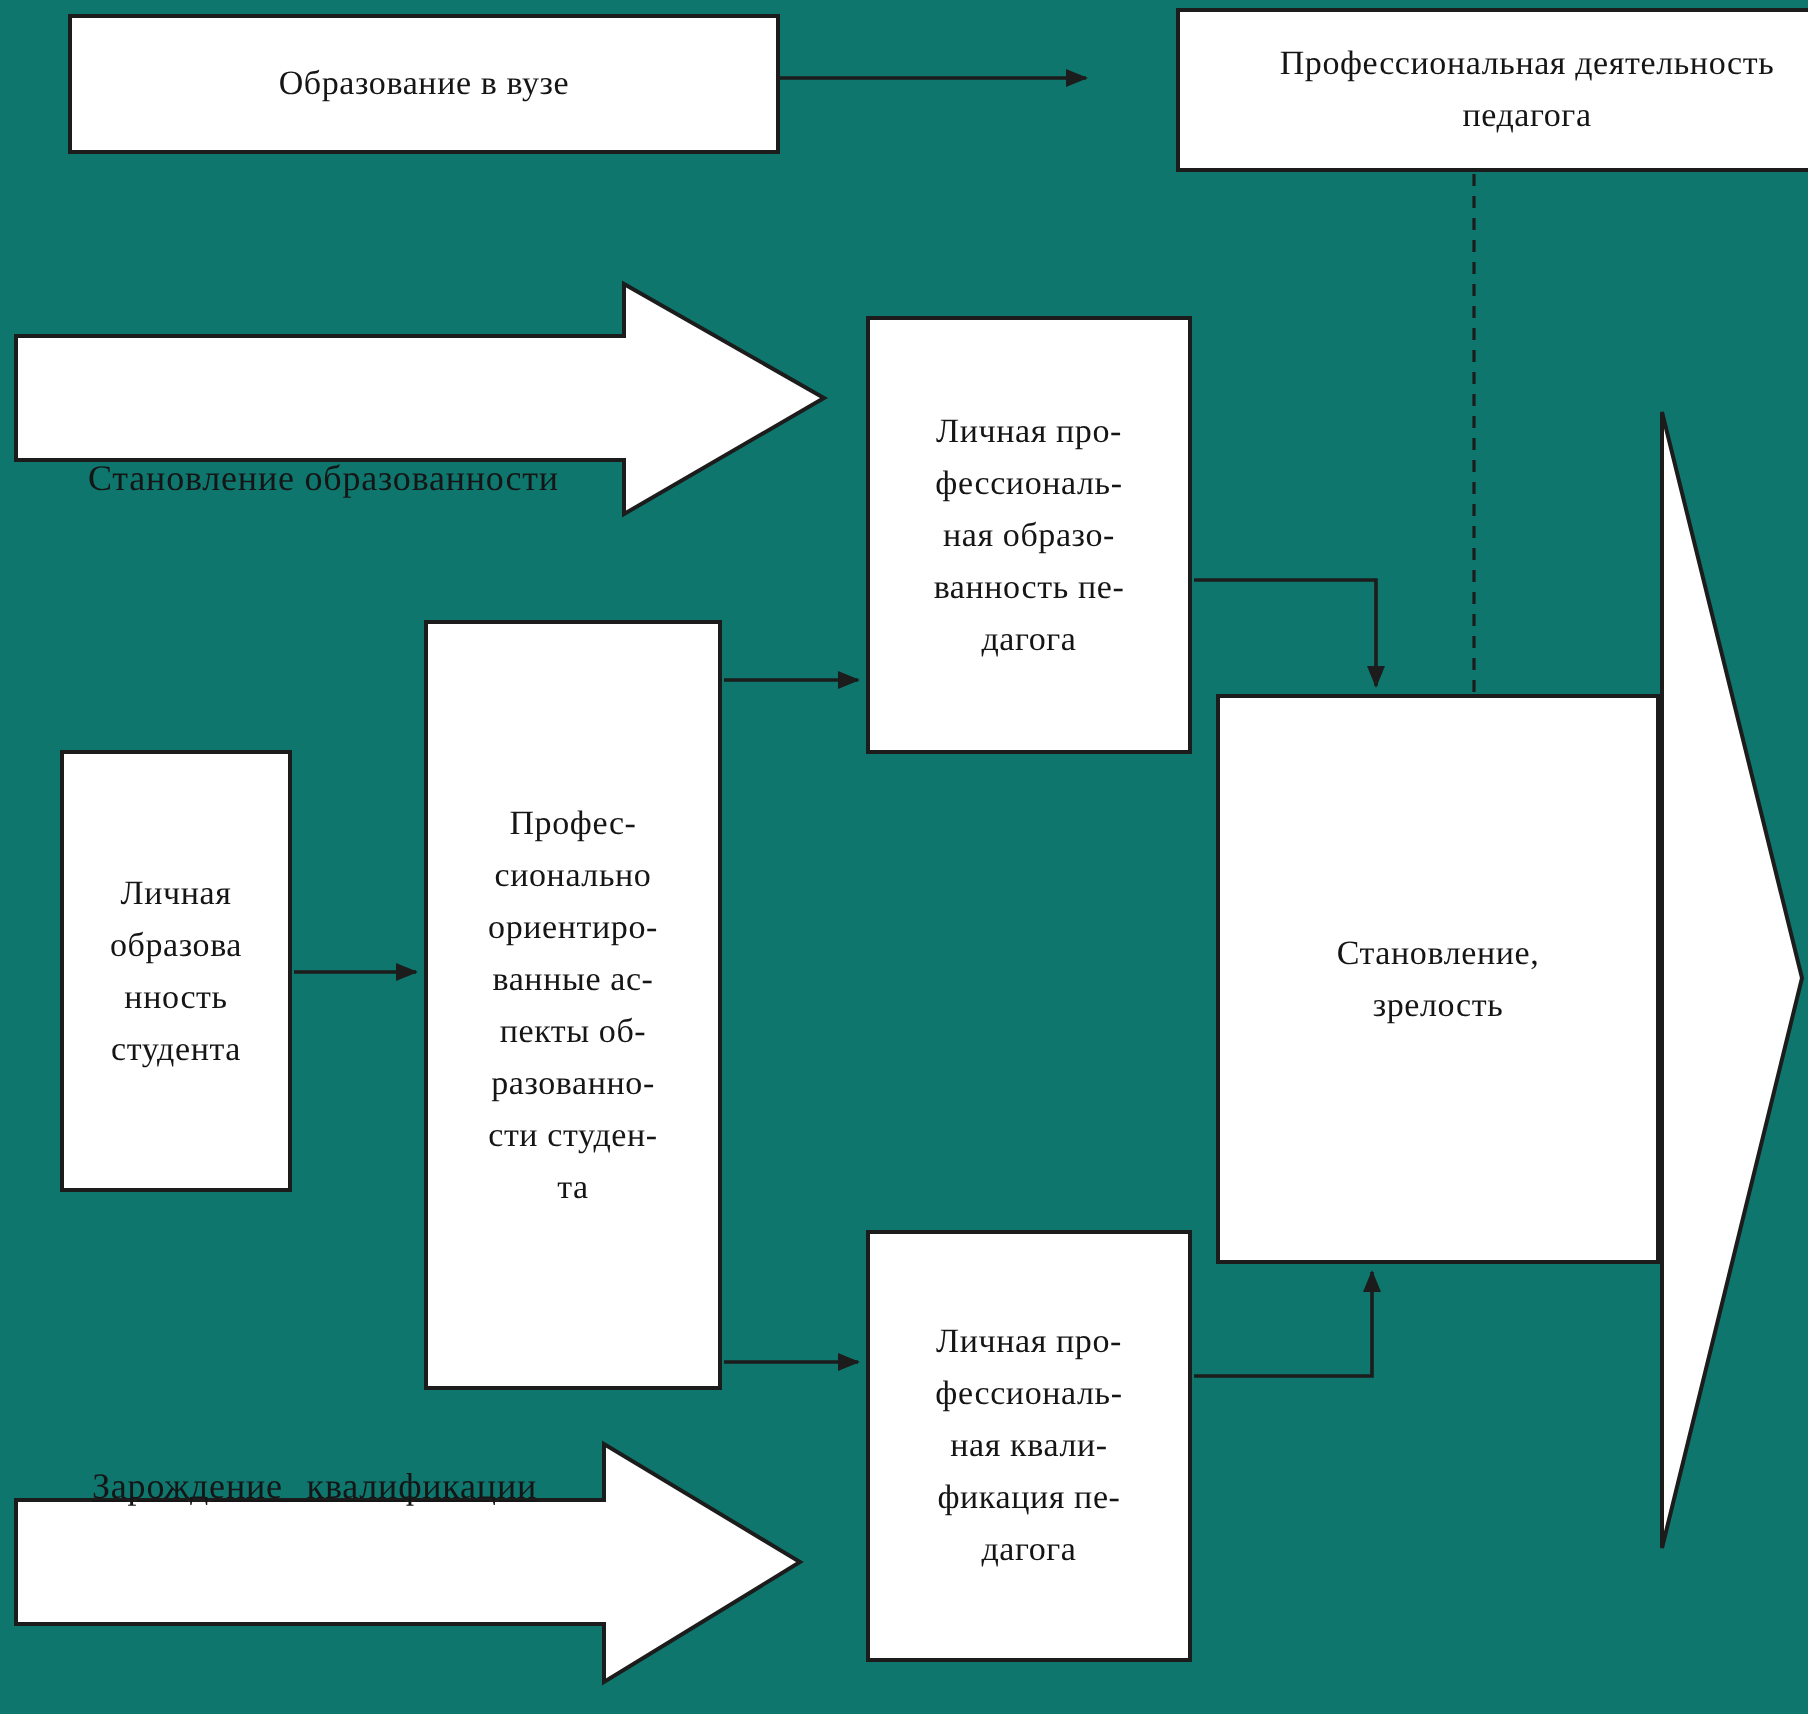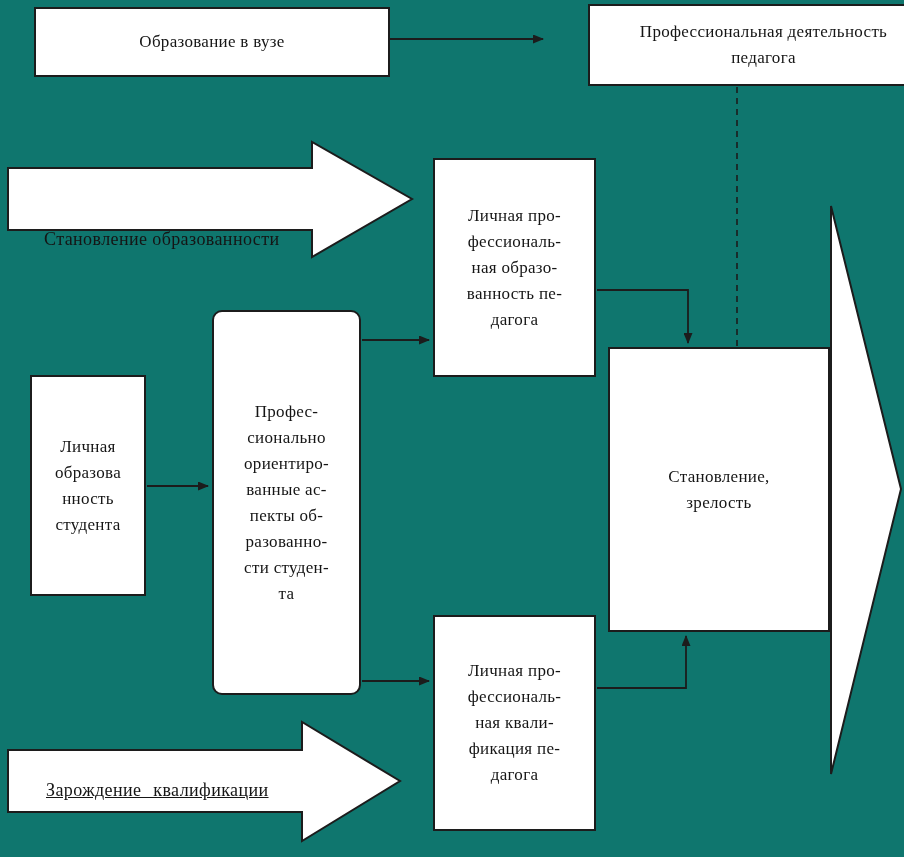--- a/index.html
+++ b/index.html
@@ -36,35 +36,35 @@
     white-space: pre-line;
     font-size: 17px;
     line-height: 26px;
     letter-spacing: 0.3px;
   }
   
   .b-univ   { left: 34px;  top: 7px;   width: 356px; height: 70px;  }
   .b-prof   { left: 548px; top: 4px;   width: 351px; height: 82px; margin-left: 40px;  }
   .b-pedobr { left: 433px; top: 158px; width: 163px; height: 219px; }
   .b-stud   { left: 30px;  top: 375px; width: 116px; height: 221px; }
-  .b-asp    { left: 212px; top: 310px; width: 149px; height: 385px; border-radius: 10px; }
+  .b-asp    { left: 212px; top: 310px; width: 149px; height: 385px; }
   .b-kval   { left: 433px; top: 615px; width: 163px; height: 216px; }
   .b-stan   { left: 608px; top: 347px; width: 222px; height: 285px; }
   
   .arrow-label {
     position: absolute;
     z-index: 3;
     display: flex;
     align-items: center;
     font-size: 18px;
     letter-spacing: 0.4px;
     white-space: nowrap;
   }
   .al-top    { left: 44px; top: 168px; height: 62px; margin-top: 40px; }
-  .al-bottom { left: 46px; top: 762px; height: 56px; word-spacing: 7px; text-decoration: underline; }
+  .al-bottom { left: 46px; top: 715px; height: 56px; word-spacing: 7px; text-decoration: underline; }
 </style>
 </head>
 <body>
 
 <div class="canvas">
 
   <svg class="overlay" width="904" height="857" viewBox="0 0 904 857" aria-hidden="true">
     <defs>
       <marker id="ah" markerUnits="userSpaceOnUse" markerWidth="11" markerHeight="9" refX="10" refY="4.5" orient="auto">
         <path d="M0,0 L11,4.5 L0,9 Z" fill="#1c1c1c"></path>

